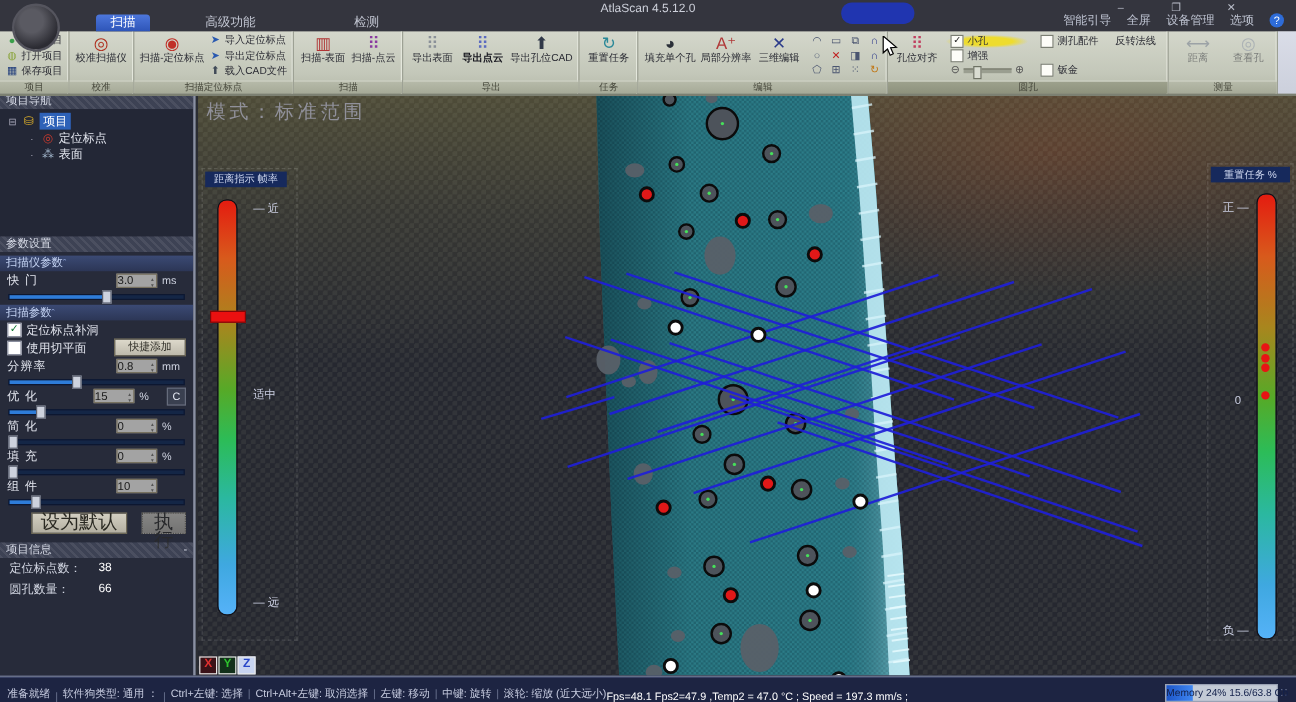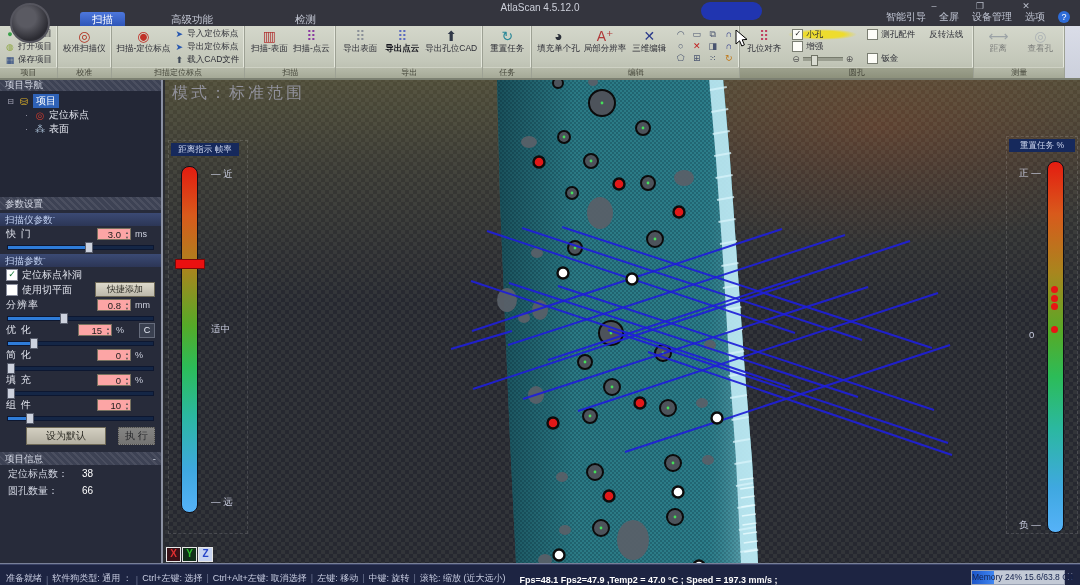--- a/index.html
+++ b/index.html
@@ -58,39 +58,39 @@
   #tree{height:100px;background:#232736;padding:3px 0;}
   .titem{display:flex;align-items:center;height:14px;font-size:10px;gap:3px;}
   .texp{width:9px;font-size:8px;color:#aab;text-align:center;}
   .tico{width:12px;text-align:center;font-size:10px;}
   .tsel{background:#2e62b8;color:#fff;padding:0 3px;}
   .shead{height:13px;background:linear-gradient(#3b4a74,#2c3656);color:#c3d2f2;font-size:9.5px;
          line-height:13px;padding:0 5px;margin-top:3px;display:flex;justify-content:flex-start;}
   .shead .chev{color:#8fa3d6;font-size:8px;}
   .prow{display:flex;align-items:center;height:16px;padding:0 6px;font-size:10px;}
   .prow .lab{flex:1;letter-spacing:1px;}
-  .spin{width:34px;height:12px;background:#fca5a5;border:1px solid #77715f;color:#1c1c1c;font-size:9.5px;
-        line-height:12px;text-align:right;padding-right:9px;position:relative;box-sizing:border-box;flex:0 0 auto;}
+  .spin{width:34px;height:12px;background:#a3a3a3;border:1px solid #77715f;color:#1c1c1c;font-size:9.5px;
+        line-height:12px;text-align:left;padding-right:9px;position:relative;box-sizing:border-box;flex:0 0 auto;}
   .spin::after{content:"▲\A▼";white-space:pre;position:absolute;right:1px;top:1px;font-size:4px;
                line-height:5px;color:#555;}
   .unit{width:20px;font-size:9px;color:#cfd3e0;padding-left:4px;}
   .cbtn{width:14px;height:13px;background:#3a4050;border:1px solid #666c7c;color:#e8ecf6;font-size:9px;
         line-height:12px;text-align:center;margin-left:3px;}
   .pslider{position:relative;height:9px;margin:0 7px;}
   .ptrack{position:absolute;top:3px;left:0;right:0;height:3px;background:#142646;border:1px solid #0d1730;}
   .pfill{position:absolute;top:4px;left:1px;height:3px;background:#2e7cd8;}
   .pthumb{position:absolute;top:0;width:6px;height:9px;background:#cdd2de;border:1px solid #5a5f6e;}
   .cbrow{display:flex;align-items:center;gap:4px;height:15px;padding:0 6px;font-size:10px;}
   .cbox{width:10px;height:10px;background:#fff;border:1px solid #8a8e9e;color:#173;font-size:9px;
         line-height:9px;text-align:center;flex:0 0 auto;}
   .qbtn{margin-left:auto;width:58px;height:13px;background:linear-gradient(#ddd9cb,#bdb9ab);
         border:1px solid #6f6a58;color:#2e2d26;font-size:9px;line-height:12px;text-align:center;}
   .btnrow{display:flex;gap:12px;padding:5px 6px 0 26px;}
   .sbtn{width:84px;height:16px;background:linear-gradient(#d3cfc1,#b3afa1);border:1px solid #6f6a58;
-        color:#2a2922;font-size:10px;line-height:15px;text-align:center;}
+        color:#2a2922;font-size:16px;line-height:15px;text-align:center;}
   .sbtn.run{width:38px;opacity:.55;border-style:dotted;}
   .irow{display:flex;height:17px;padding:0 8px;font-size:10px;align-items:center;}
   .irow .il{width:74px;color:#d4d8e4;}
   .irow .iv{color:#fff;}
   
   #viewport{position:absolute;left:165px;top:78px;right:0;bottom:22px;
     background:
       radial-gradient(420px 170px at 78% 10%, rgba(150,60,36,.30), transparent 70%),
       linear-gradient(rgba(128,120,66,.45), rgba(128,120,66,.20) 20%, rgba(40,42,52,0) 46%),
       #262830;}
@@ -118,21 +118,21 @@
   .ax2{background:#c8d4f0;color:#2846c8;}
   
   #bluepill{position:absolute;left:701px;top:2px;width:61px;height:18px;border-radius:9px;
             background:#1e36c0;opacity:.88;z-index:20;}
   #cursor{position:absolute;left:735px;top:30px;z-index:50;}
   
   #statusbar{position:absolute;left:0;right:0;bottom:0;height:22px;background:#1d2442;
              border-top:1px solid #788098;box-shadow:inset 0 1px 0 #3a4266;color:#c7cce0;
              font-size:9px;display:flex;align-items:flex-end;padding:0 6px;box-sizing:border-box;z-index:12;}
   .sep{color:#6a7390;margin:0 4px;}
-  #stats{color:#fff;font-weight:bold;margin-left:14px;white-space:nowrap;}
+  #stats{color:#fff;font-weight:normal;margin-left:0;white-space:nowrap;}
   #memwrap{margin-left:auto;display:flex;align-items:center;gap:2px;}
   #membar{width:92px;height:13px;border:1px solid #9aa2b4;background:#c3cad6;position:relative;}
   #memfill{position:absolute;left:0;top:0;bottom:0;background:linear-gradient(90deg,#1c55c8,#3f86f2);}
   #memtext{position:absolute;inset:0;font-size:8.5px;line-height:12px;color:#13204a;text-align:center;white-space:nowrap;}
   #grip{color:#7a82a0;font-size:8px;letter-spacing:1px;}
 </style>
 </head>
 <body>
 
 <div id="app">

